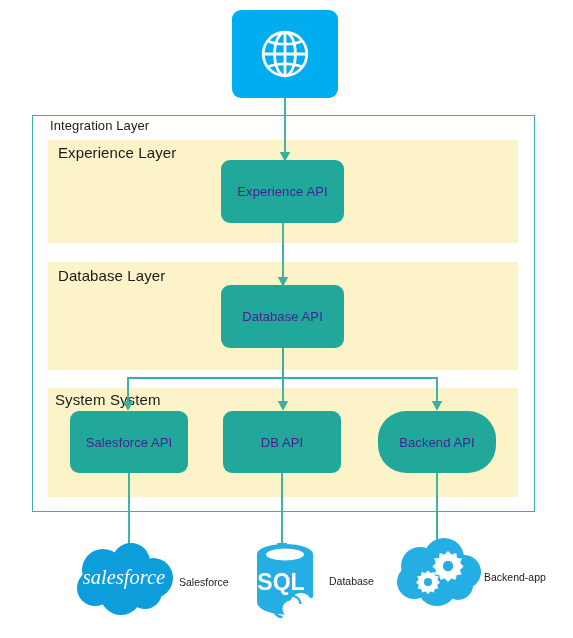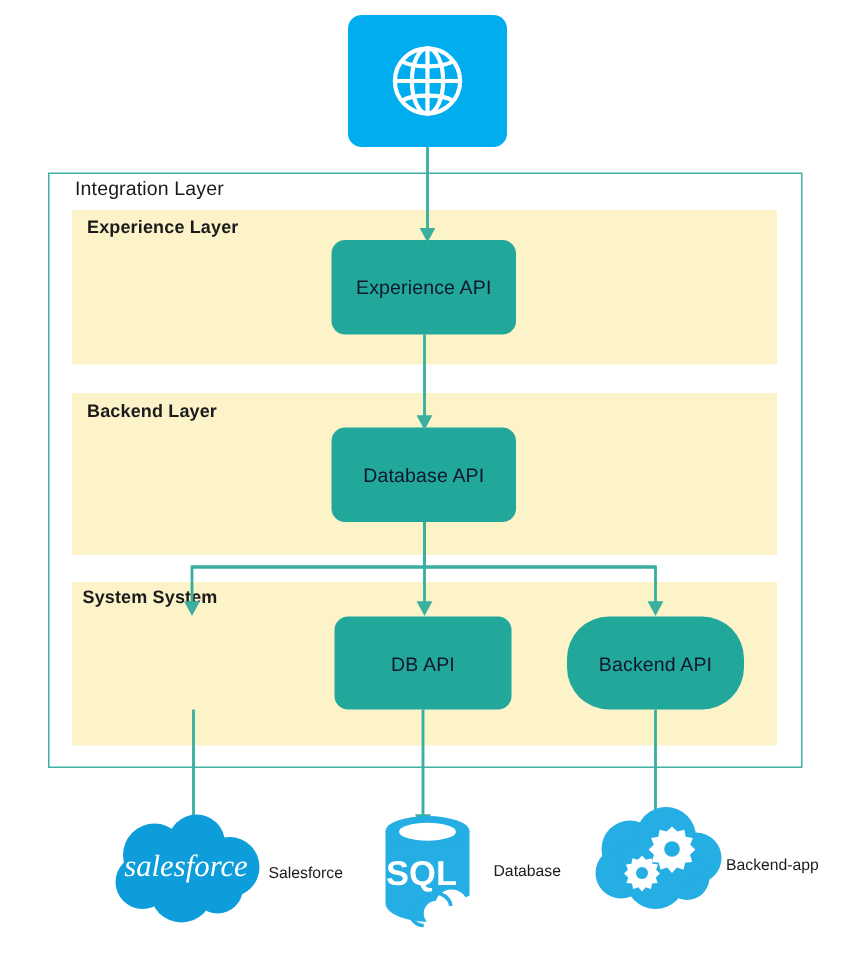--- a/index.html
+++ b/index.html
@@ -59,38 +59,38 @@
     background: #FCF3C9;
     left: 48px;
     width: 470px;
   }
   #band-experience { top: 140px; height: 103px; }
   #band-process    { top: 262px; height: 108px; }
   #band-system     { top: 388px; height: 109px; }
 
   .band-title {
     position: absolute;
-    font-size: 12px;
-    font-weight: bold;
+    font-size: 15px;
+    font-weight: normal;
     color: #1b1b1b;
     white-space: nowrap;
     letter-spacing: .1px;
   }
   #title-experience { left: 58px; top: 144px; }
   #title-process    { left: 58px; top: 267px; }
   #title-system     { left: 55px; top: 391px; }
 
   
   .api-box {
     background: #22A79B;
     border-radius: 9px;
     display: flex;
     align-items: center;
     justify-content: center;
-    color: #0f172a;
+    color: #4c1d95;
     font-size: 13px;
     letter-spacing: .1px;
     white-space: nowrap;
   }
   #api-experience { left: 221px; top: 160px; width: 123px; height: 63px; }
   #api-process    { left: 221px; top: 285px; width: 123px; height: 63px; }
   #api-salesforce { left: 70px;  top: 411px; width: 118px; height: 62px; }
   #api-db         { left: 223px; top: 411px; width: 118px; height: 62px; }
   #api-backend    { left: 378px; top: 411px; width: 118px; height: 62px; border-radius: 28px; }
 
@@ -142,25 +142,26 @@
   </div>
 
   <div class="node" id="integration-frame"></div>
   <div id="integration-title">Integration Layer</div>
 
   <div class="node band" id="band-experience"></div>
   <div class="band-title" id="title-experience">Experience Layer</div>
   <div class="node api-box" id="api-experience">Experience API</div>
 
   <div class="node band" id="band-process"></div>
-  <div class="band-title" id="title-process">Backend Layer</div>
+  <div class="band-title" id="title-process">Database Layer</div>
   <div class="node api-box" id="api-process">Database API</div>
 
   <div class="node band" id="band-system"></div>
   <div class="band-title" id="title-system">System System</div>
+  <div class="node api-box" id="api-salesforce">Salesforce API</div>
   <div class="node api-box" id="api-db">DB API</div>
   <div class="node api-box" id="api-backend">Backend API</div>
 
   <svg id="connectors" aria-hidden="true">
     <defs>
       <marker id="arrowhead" markerWidth="7" markerHeight="7" refX="2.2" refY="3.2" orient="auto" markerUnits="strokeWidth">
         <path d="M0,0.4 L5.2,3.2 L0,6 z" fill="#3AAFA0"></path>
       </marker>
     </defs>
     <g stroke="#3AAFA0" stroke-width="1.9" fill="none" marker-end="url(#arrowhead)">

